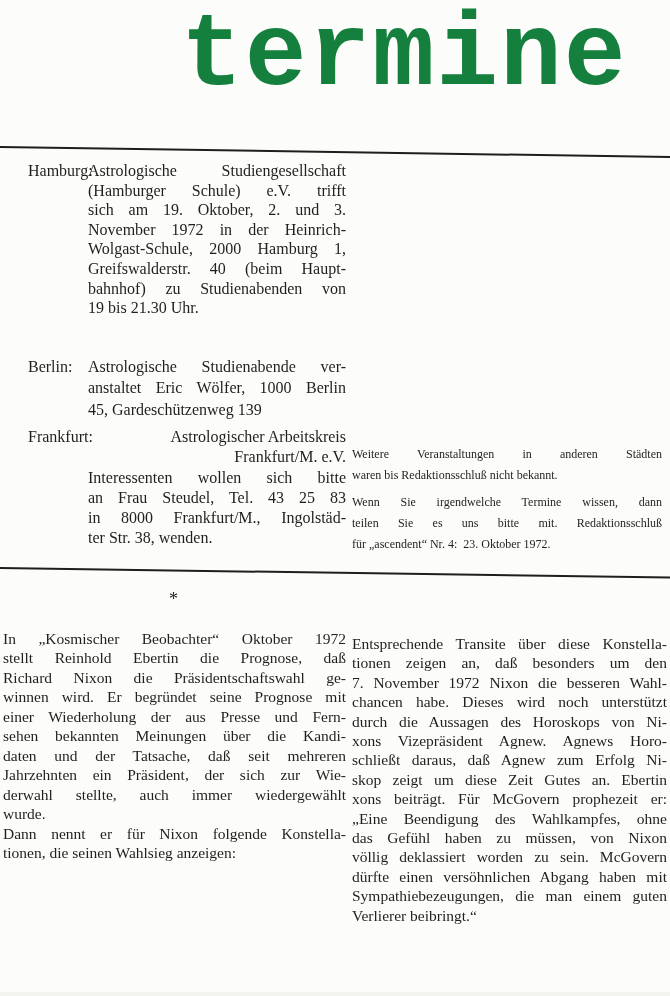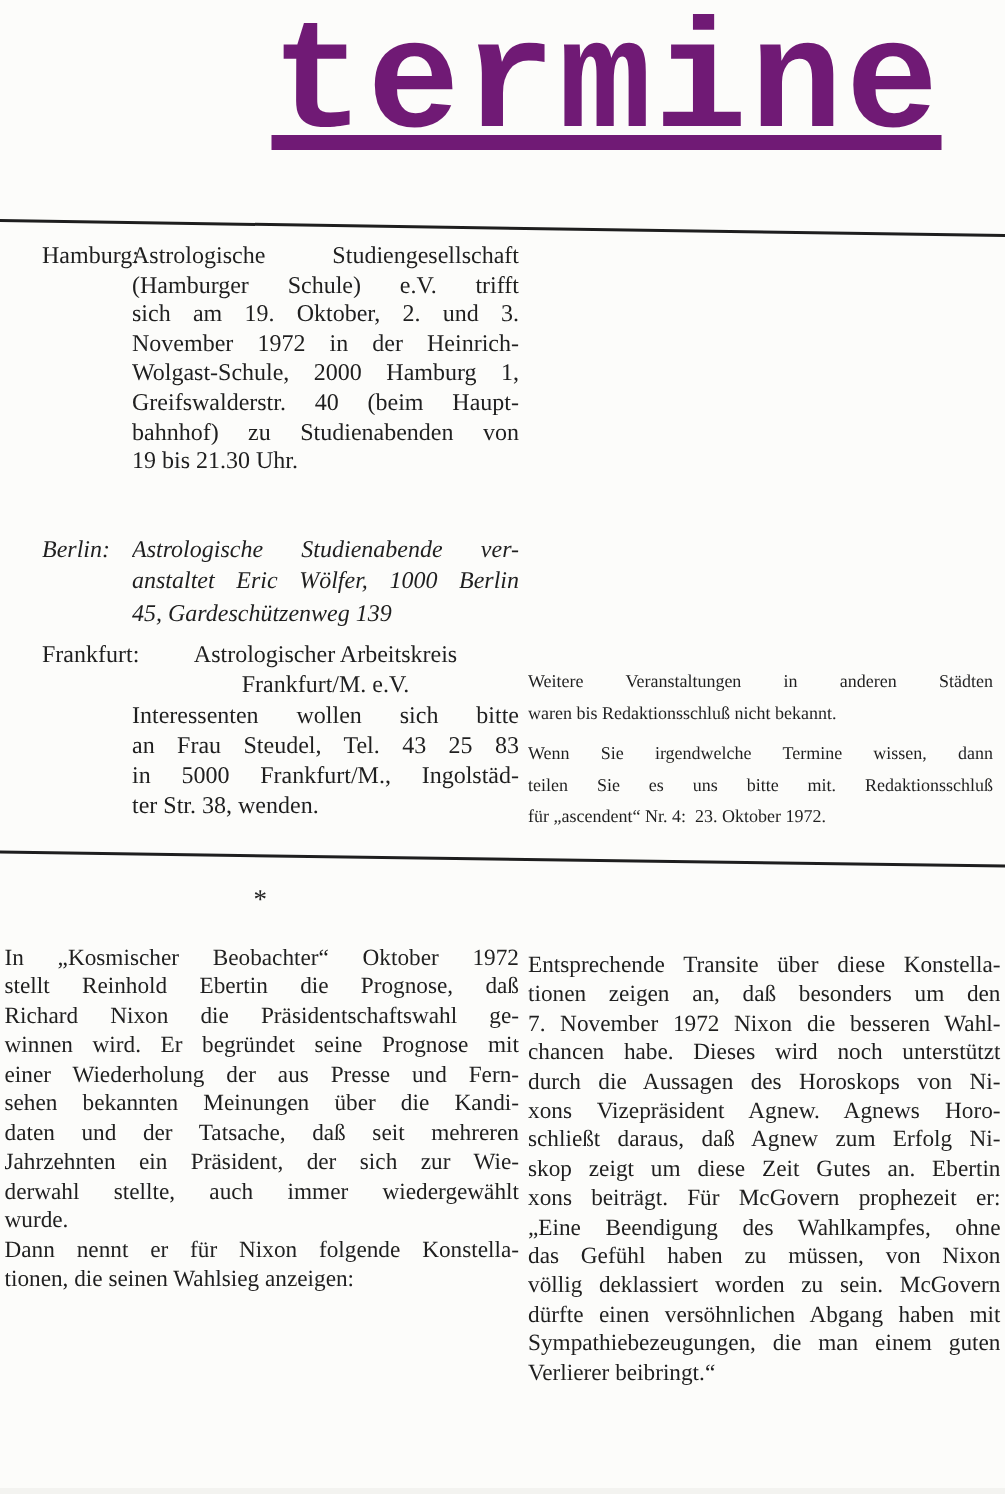--- a/index.html
+++ b/index.html
@@ -6,52 +6,52 @@
   .page {
     position:relative; width:670px; height:996px;
     background:#fcfcfa; overflow:hidden;
     font-family:"Liberation Serif", serif;
     color:#1f1f1f;
   }
   .masthead {
     position:absolute; left:181px; top:2px; margin:0;
     font-family:"Liberation Mono","DejaVu Sans Mono",monospace;
     font-weight:700; font-size:103px; line-height:110px;
-    letter-spacing:2px; color:#701a75;text-decoration:underline;
+    letter-spacing:2px; color:#15803d;
   }
   .rule {
     position:absolute; left:-4px; width:682px; height:2px;
     background:#1e1e1e; transform-origin:left center;
   }
   .rule1 { top:146px; transform:rotate(0.85deg); }
   .rule2 { top:567px; transform:rotate(0.8deg); }
 
   .event { position:absolute; left:0; width:350px; }
   .event .city { position:absolute; left:4px; top:0; width:84px; font-size:16px;margin-left:24px; }
   .event .ebody { position:absolute; left:88px; top:0; width:258px; font-size:16px; }
   .event-hamburg { top:161px; }
   .event-hamburg .ebody, .event-hamburg .city { line-height:19.6px; }
   .event-berlin { top:356px; }
-  .event-berlin .ebody, .event-berlin .city { line-height:21.3px;font-style:italic; }
+  .event-berlin .ebody, .event-berlin .city { line-height:21.3px; }
   .event-frankfurt { top:427px; }
   .event-frankfurt .ebody, .event-frankfurt .city { line-height:20.3px; }
 
   .notes { position:absolute; left:352px; top:444px; width:310px; font-size:12px; line-height:21.3px; }
   .notes .block + .block { margin-top:5px; }
 
   .asterisk { position:absolute; left:169px; top:589px; font-size:18px; color:#222; }
 
   .col { position:absolute; }
   .col-left  { left:3px;  top:629px; width:343px; font-size:15.5px; line-height:19.45px; }
   .col-right { left:352px; top:634px; width:315px; font-size:15.5px; line-height:19.4px; }
 
   .tline { white-space:pre-wrap; overflow:hidden; }
   .jpara .tline { text-align:justify; text-align-last:justify; }
   .jpara .tline:last-child { text-align-last:left; }
-  .plain .tline { text-align:center; }
+  .plain .tline { text-align:right; }
 
   .scan-edge { position:absolute; left:0; right:0; bottom:0; height:4px; background:#f3f3f0; }
 </style>
 </head>
 <body>
 
 <div class="page">
 
   <h1 class="masthead">termine</h1>
 
@@ -87,21 +87,21 @@
   <section class="event event-frankfurt">
     <div class="city">Frankfurt:</div>
     <div class="ebody">
       <div class="block plain">
           <div class="tline">Astrologischer Arbeitskreis</div>
           <div class="tline">Frankfurt/M. e.V.</div>
         </div>
       <div class="block jpara">
           <div class="tline">Interessenten wollen sich bitte</div>
           <div class="tline">an Frau Steudel, Tel. 43 25 83</div>
-          <div class="tline">in 5000 Frankfurt/M., Ingolstäd-</div>
+          <div class="tline">in 8000 Frankfurt/M., Ingolstäd-</div>
           <div class="tline">ter Str. 38, wenden.</div>
         </div>
     </div>
   </section>
 
   <aside class="notes">
     <div class="block jpara">
         <div class="tline">Weitere Veranstaltungen in anderen Städten</div>
         <div class="tline">waren bis Redaktionsschluß nicht bekannt.</div>
       </div>

